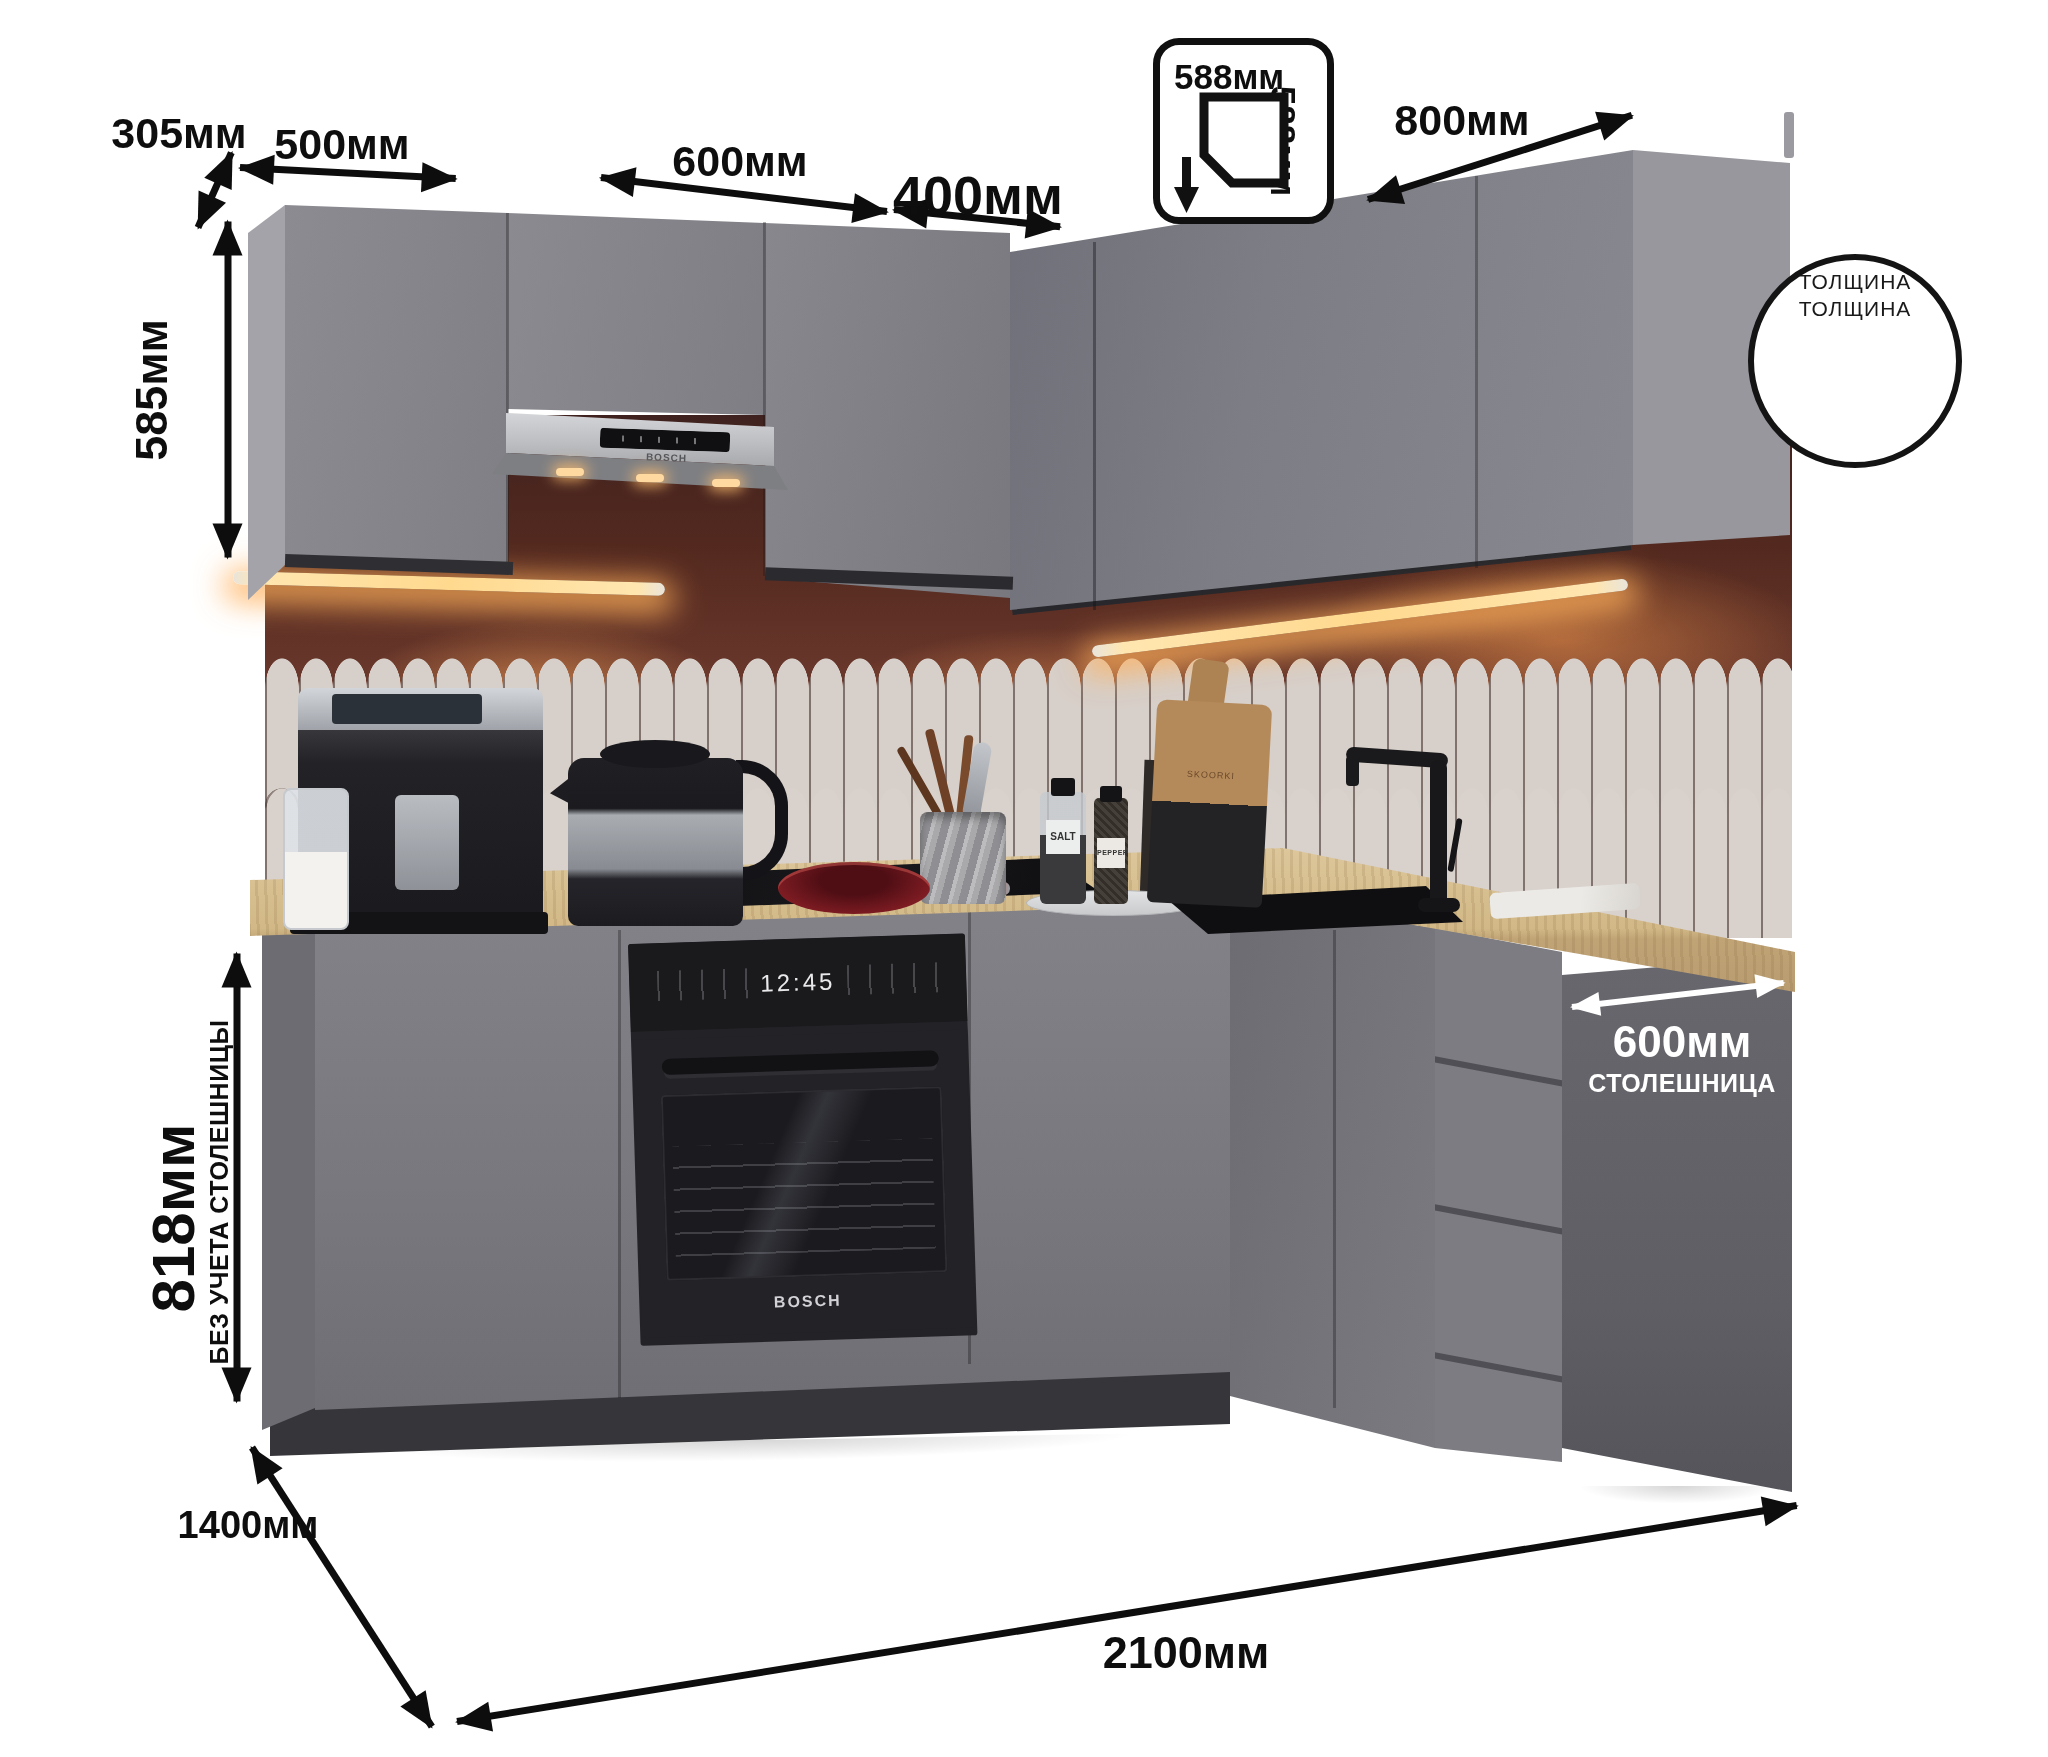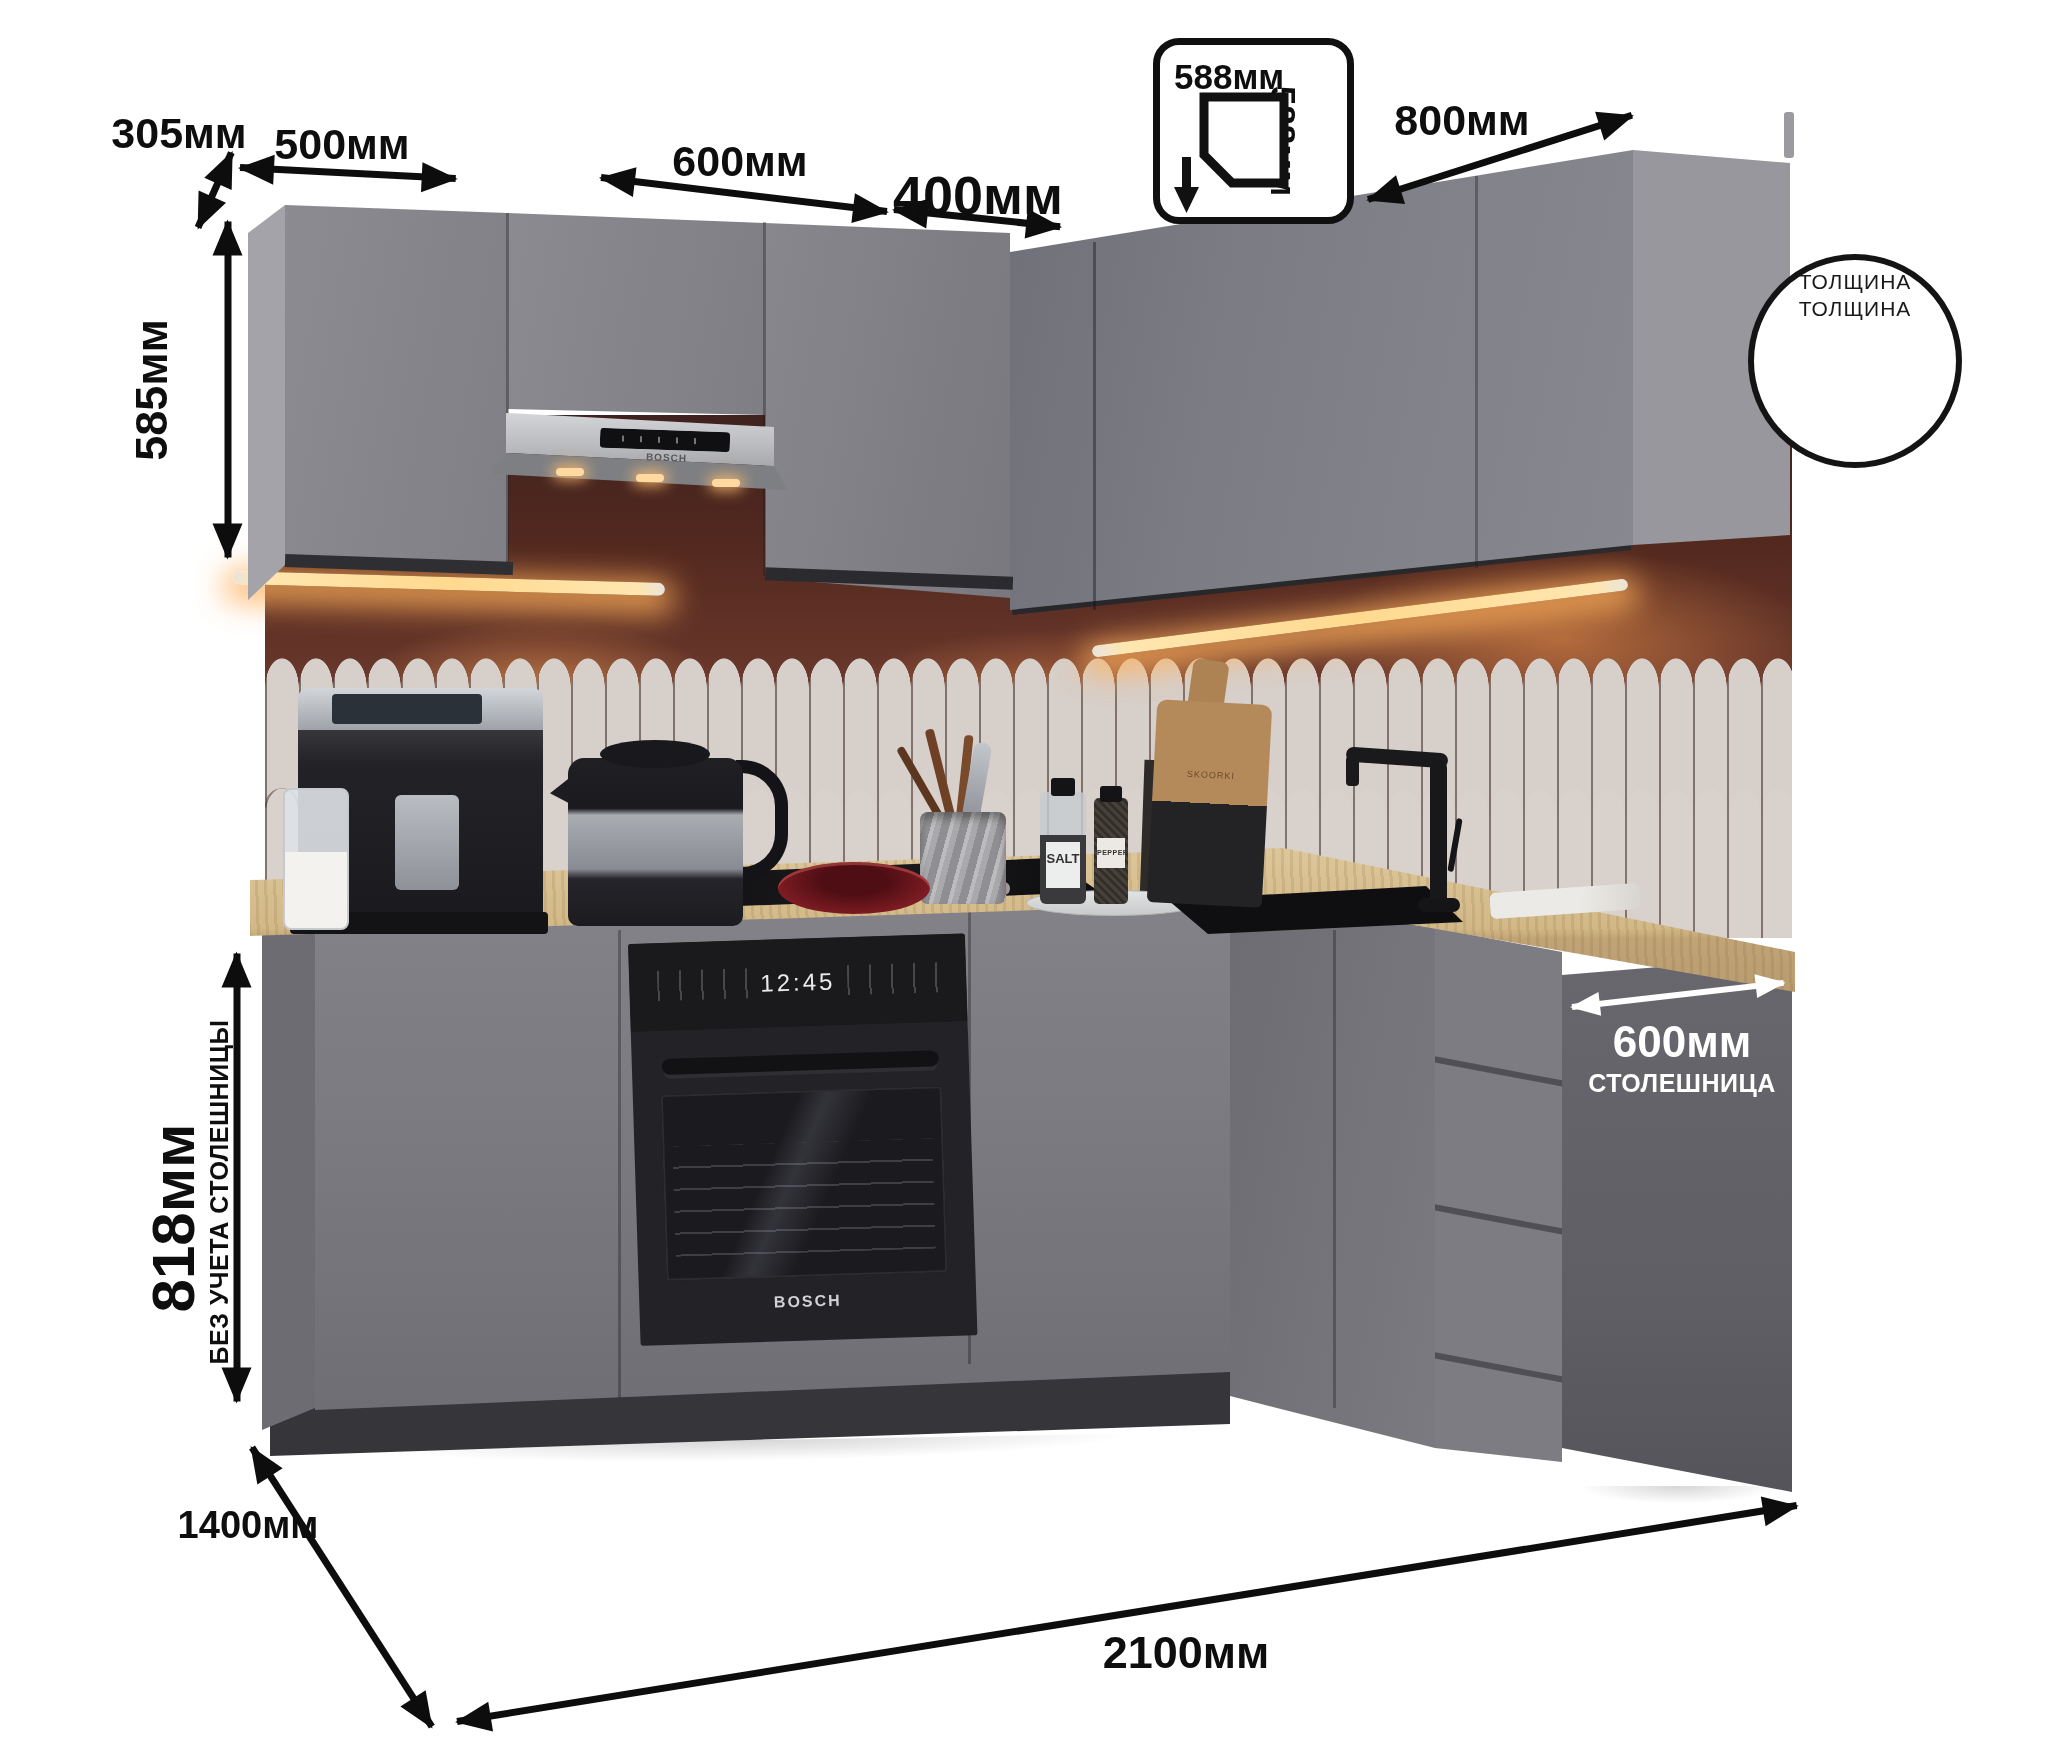--- a/index.html
+++ b/index.html
@@ -17,21 +17,21 @@
                  border-width:15px 0 15px 36px; border-color:transparent transparent transparent var(--c,#0d0d0d); }
   .dim.white { --c:#ffffff; height:6px; z-index:62; }
   .dim.white::before { border-width:12px 30px 12px 0; }
   .dim.white::after  { border-width:12px 0 12px 30px; }
 
   .lbl { position:absolute; transform:translate(-50%,-50%); font-weight:700; white-space:nowrap;
          z-index:61; letter-spacing:0; }
   .lbl.rot { transform:translate(-50%,-50%) rotate(-90deg); }
 
   
-  #corner-badge { left:1153px; top:38px; width:201px; height:186px; background:#fff; border:7px solid #101010;
+  #corner-badge { left:1153px; top:38px; width:181px; height:186px; background:#fff; border:7px solid #101010;
                   border-radius:26px; z-index:63; }
   #corner-badge .t { position:absolute; left:14px; top:12px; font-size:35px; font-weight:700; }
   #corner-badge .s { position:absolute; left:123px; top:96px; font-size:35px; font-weight:700;
                      transform:translate(-50%,-50%) rotate(90deg); transform-origin:center; white-space:nowrap; }
   #facade-badge { left:1748px; top:254px; width:214px; height:214px; border:6px solid #141414; border-radius:50%;
                   background:#fff; z-index:63; text-align:center; }
   #facade-badge .big { display:flex; justify-content:center; align-items:flex-end; margin-top:28px; height:92px; }
   #facade-badge .v { font-size:105px; font-weight:700; line-height:.82; letter-spacing:-3px; }
   #facade-badge .u { font-size:40px; font-weight:700; line-height:1; padding-bottom:2px; }
   #facade-badge .cap { font-size:21px; font-weight:400; letter-spacing:1px; line-height:1.3; margin-top:8px; color:#1a1a1a; }
@@ -198,21 +198,21 @@
   <div class="abs" style="left:936px;top:728px;width:9px;height:95px;background:#6e4126;transform:rotate(-14deg);z-index:24;border-radius:4px;"></div>
   <div class="abs" style="left:960px;top:735px;width:9px;height:88px;background:#7a4a2c;transform:rotate(6deg);z-index:24;border-radius:4px;"></div>
   <div class="abs" style="left:916px;top:742px;width:8px;height:82px;background:#5d3620;transform:rotate(-30deg);z-index:24;border-radius:4px;"></div>
   <div class="abs" style="left:968px;top:742px;width:18px;height:78px;background:linear-gradient(180deg,#c3c6cb,#8f9399);transform:rotate(10deg);z-index:24;border-radius:9px;"></div>
   <div class="abs" style="left:920px;top:812px;width:86px;height:92px;z-index:25;border-radius:8px;
               background:repeating-linear-gradient(105deg,#a9a9ab 0 6px,#8f8f93 6px 14px,#bcbcbe 14px 18px);
               box-shadow:inset 0 6px 8px rgba(0,0,0,.35);"></div>
 
   <div class="abs" style="left:1040px;top:792px;width:46px;height:112px;z-index:25;border-radius:6px;
               background:linear-gradient(180deg, rgba(198,203,209,.8) 0 38%, #3a3a3c 38%);">
-    <div class="abs" style="left:6px;top:50px;width:34px;height:46px;background:#eceded;color:#333;font-size:13px;font-weight:700;
+    <div class="abs" style="left:6px;top:28px;width:34px;height:34px;background:#eceded;color:#333;font-size:10px;font-weight:700;
                 text-align:center;line-height:34px;">SALT</div>
   </div>
   <div class="abs" style="left:1051px;top:778px;width:24px;height:18px;background:#141416;border-radius:3px;z-index:25;"></div>
   <div class="abs" style="left:1094px;top:798px;width:34px;height:106px;z-index:25;border-radius:5px;
               background:repeating-linear-gradient(45deg,#46403a 0 3px,#332e28 3px 6px);">
     <div class="abs" style="left:3px;top:40px;width:28px;height:30px;background:#ece9e4;color:#333;font-size:7px;font-weight:700;
                 text-align:center;line-height:30px;letter-spacing:.5px;">PEPPER</div>
   </div>
   <div class="abs" style="left:1100px;top:786px;width:22px;height:16px;background:#141416;border-radius:3px;z-index:25;"></div>
   <div class="abs" style="left:1026px;top:890px;width:175px;height:26px;z-index:24;border-radius:50%;

